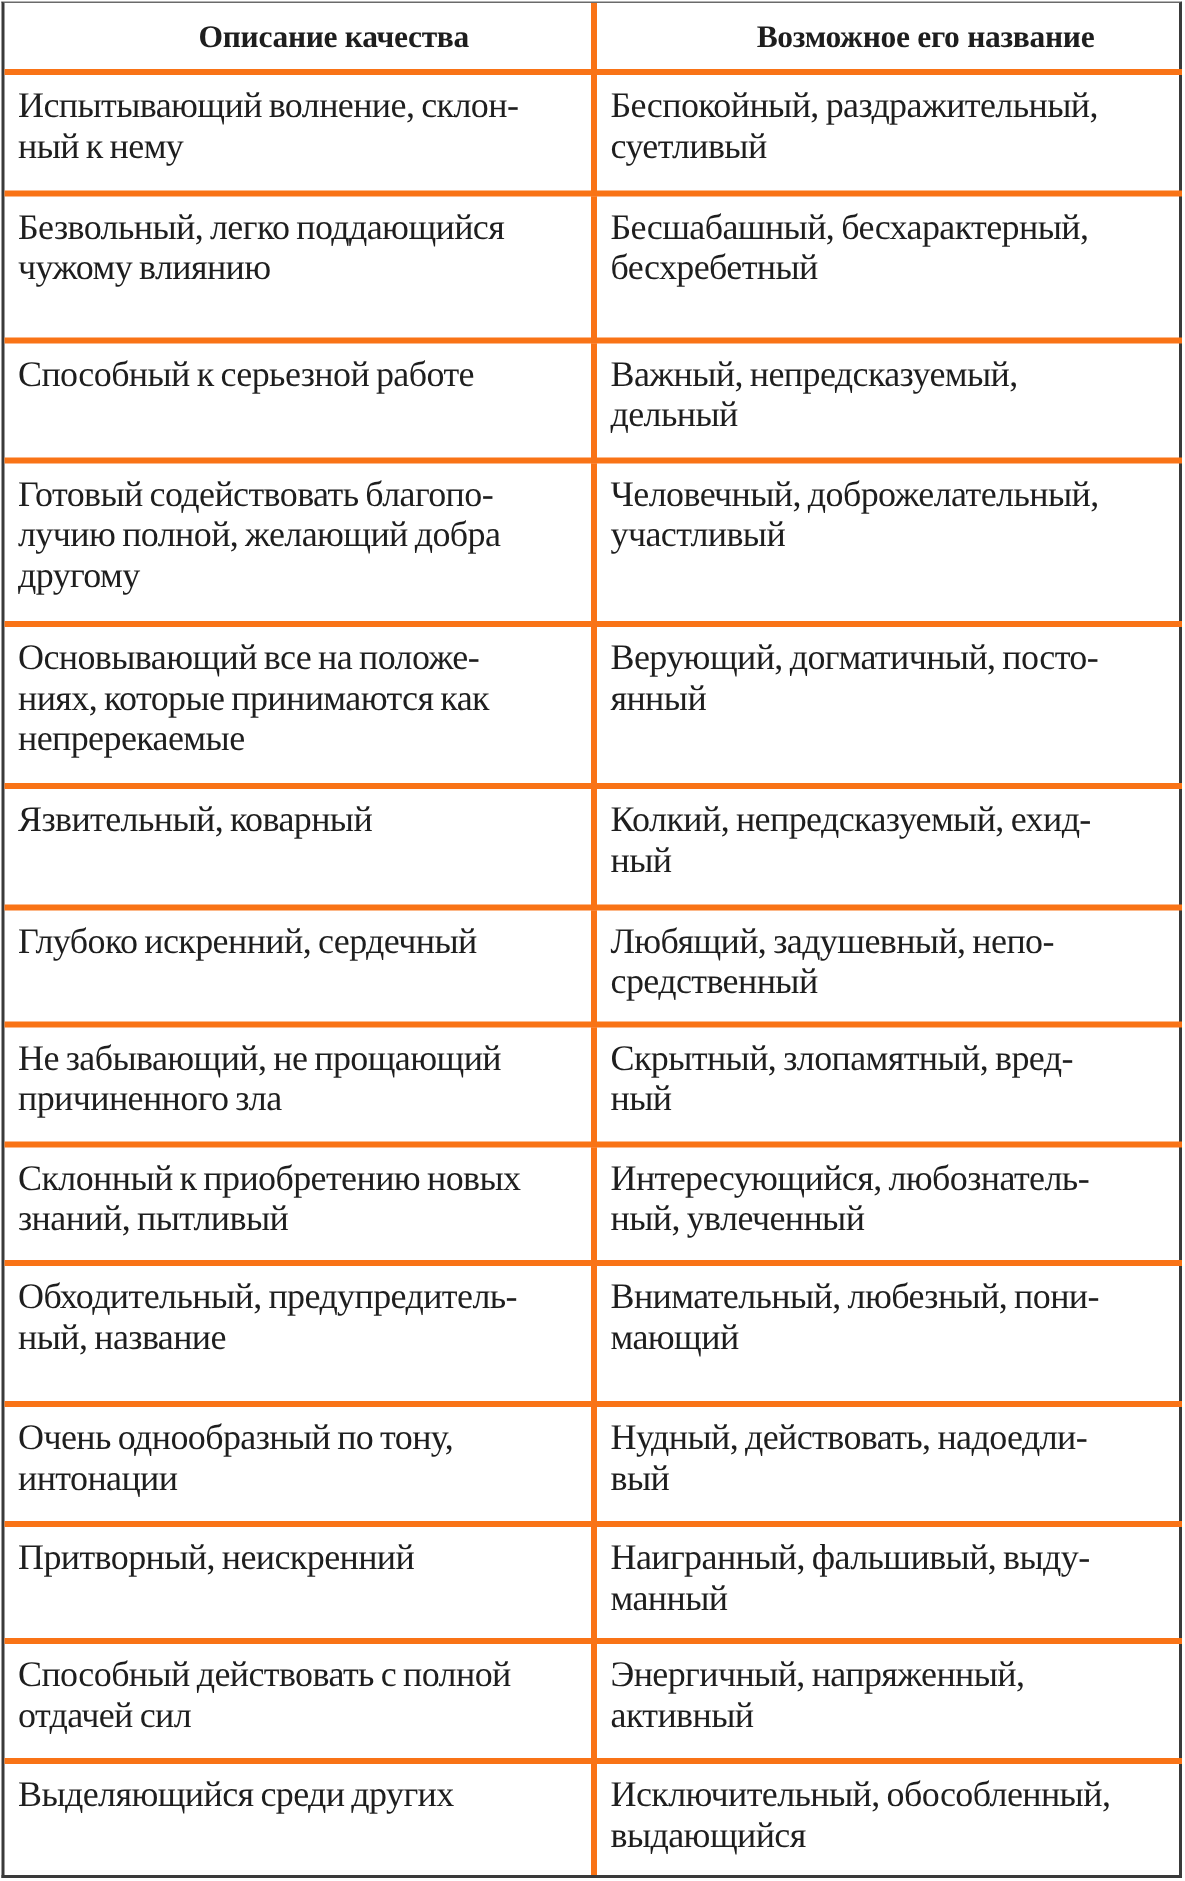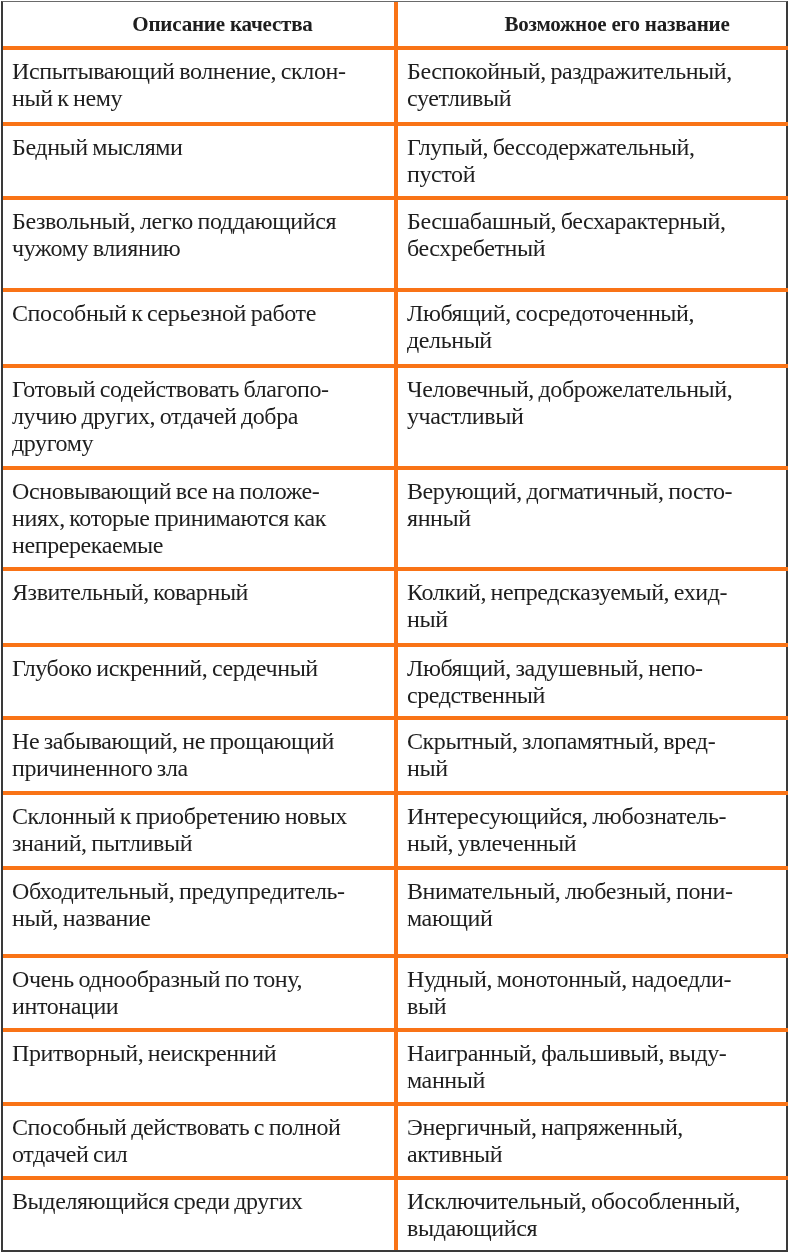--- a/index.html
+++ b/index.html
@@ -82,33 +82,20 @@
               <span class="line">ный к нему</span>
             </div>
           </td>
           <td>
             <div class="cell">
               <span class="line">Беспокойный, раздражительный,</span>
               <span class="line">суетливый</span>
             </div>
           </td>
         </tr>
-        <tr style="height: 73px;">
-          <td>
-            <div class="cell">
-              <span class="line">Бедный мыслями</span>
-            </div>
-          </td>
-          <td>
-            <div class="cell">
-              <span class="line">Глупый, бессодержательный,</span>
-              <span class="line">пустой</span>
-            </div>
-          </td>
-        </tr>
         <tr style="height: 90px;">
           <td>
             <div class="cell">
               <span class="line">Безвольный, легко поддающийся</span>
               <span class="line">чужому влиянию</span>
             </div>
           </td>
           <td>
             <div class="cell">
               <span class="line">Бесшабашный, бесхарактерный,</span>
@@ -117,30 +104,30 @@
           </td>
         </tr>
         <tr style="height: 74px;">
           <td>
             <div class="cell">
               <span class="line">Способный к серьезной работе</span>
             </div>
           </td>
           <td>
             <div class="cell">
-              <span class="line">Любящий, сосредоточенный,</span>
+              <span class="line">Важный, непредсказуемый,</span>
               <span class="line">дельный</span>
             </div>
           </td>
         </tr>
         <tr style="height: 100px;">
           <td>
             <div class="cell">
               <span class="line">Готовый содействовать благопо-</span>
-              <span class="line">лучию других, отдачей добра</span>
+              <span class="line">лучию полной, желающий добра</span>
               <span class="line">другому</span>
             </div>
           </td>
           <td>
             <div class="cell">
               <span class="line">Человечный, доброжелательный,</span>
               <span class="line">участливый</span>
             </div>
           </td>
         </tr>
@@ -229,21 +216,21 @@
         </tr>
         <tr style="height: 73px;">
           <td>
             <div class="cell">
               <span class="line">Очень однообразный по тону,</span>
               <span class="line">интонации</span>
             </div>
           </td>
           <td>
             <div class="cell">
-              <span class="line">Нудный, монотонный, надоедли-</span>
+              <span class="line">Нудный, действовать, надоедли-</span>
               <span class="line">вый</span>
             </div>
           </td>
         </tr>
         <tr style="height: 60px;">
           <td>
             <div class="cell">
               <span class="line">Притворный, неискренний</span>
             </div>
           </td>

